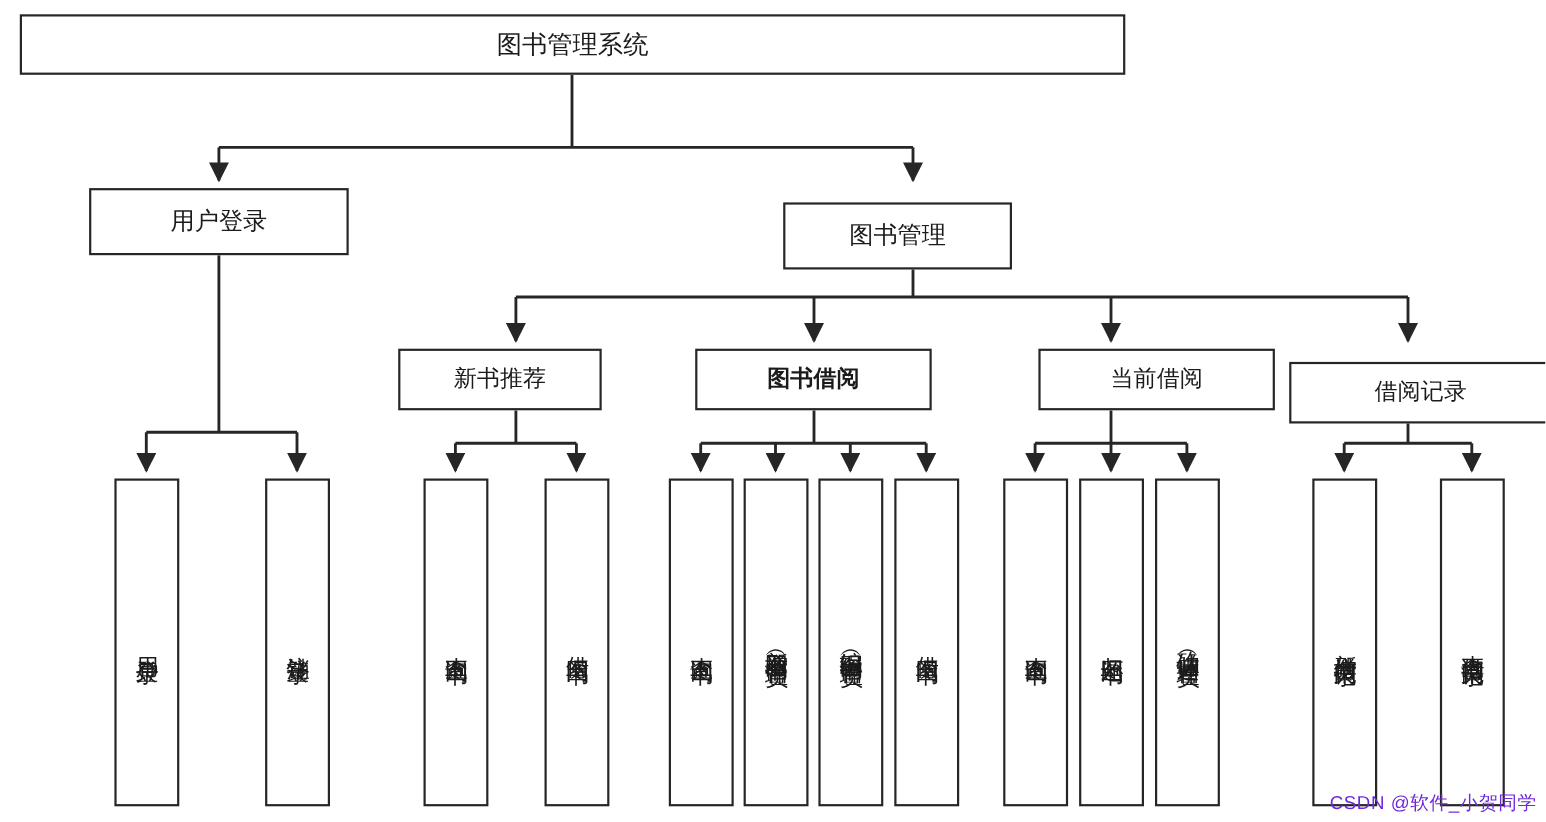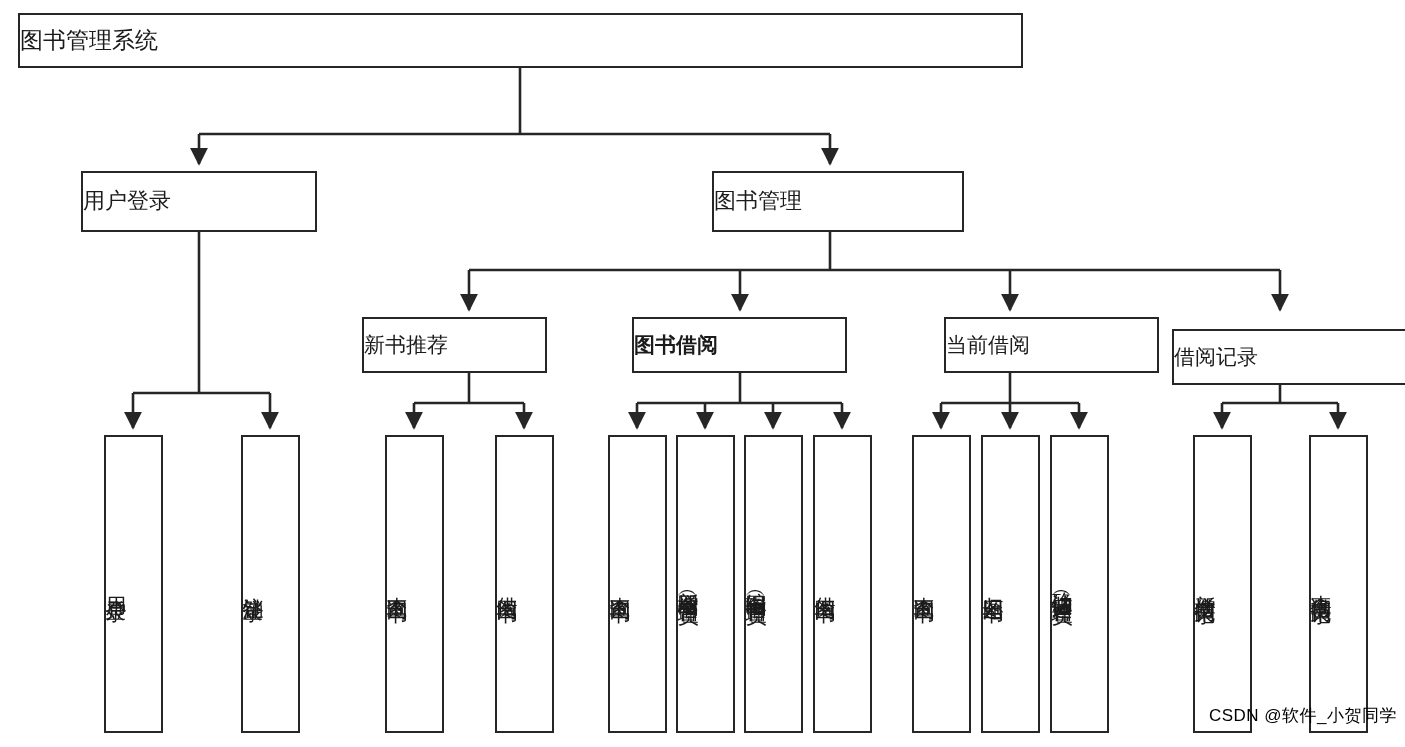--- a/index.html
+++ b/index.html
@@ -26,20 +26,21 @@
     height: 747px;
     pointer-events: none;
   }
   .node {
     position: absolute;
     box-sizing: border-box;
     border: 2.5px solid #262626;
     background: #ffffff;
     display: flex;
     align-items: center;
+    justify-content: center;
     color: #1b1b1b;
   }
   .node .label {
     display: block;
     text-align: center;
     line-height: 1.12;
     white-space: nowrap;
   }
   .node-root .label {
     font-size: 23px;
@@ -59,23 +60,23 @@
     text-orientation: upright;
     font-size: 21px;
     letter-spacing: 2px;
     line-height: 1;
     white-space: nowrap;
     max-height: 100%;
   }
   #watermark {
     position: absolute;
     right: 8px;
-    bottom: 20px;
+    bottom: 6px;
     font-size: 17px;
-    color: #000000;
+    color: #6d28d9;
     letter-spacing: 0.5px;
     user-select: none;
   }
 </style>
 </head>
 <body>
 
 <div id="diagram">
 
   <svg id="edges" width="1405" height="747" viewBox="0 0 1405 747" xmlns="http://www.w3.org/2000/svg">
@@ -129,21 +130,21 @@
   </svg>
 
   <div class="node node-root" style="left:18px; top:13px; width:1005px; height:55px;">
     <span class="label">图书管理系统</span>
   </div>
 
   <div class="node node-l2" style="left:81px; top:171px; width:236px; height:61px;">
     <span class="label">用户登录</span>
   </div>
 
-  <div class="node node-l2" style="left:712px; top:171px; width:252px; height:61px;">
+  <div class="node node-l2" style="left:712px; top:184px; width:208px; height:61px;">
     <span class="label">图书管理</span>
   </div>
 
   <div class="node node-l3" style="left:362px; top:317px; width:185px; height:56px;">
     <span class="label">新书推荐</span>
   </div>
 
   <div class="node node-l3" style="left:632px; top:317px; width:215px; height:56px;font-weight:bold;">
     <span class="label">图书借阅</span>
   </div>

